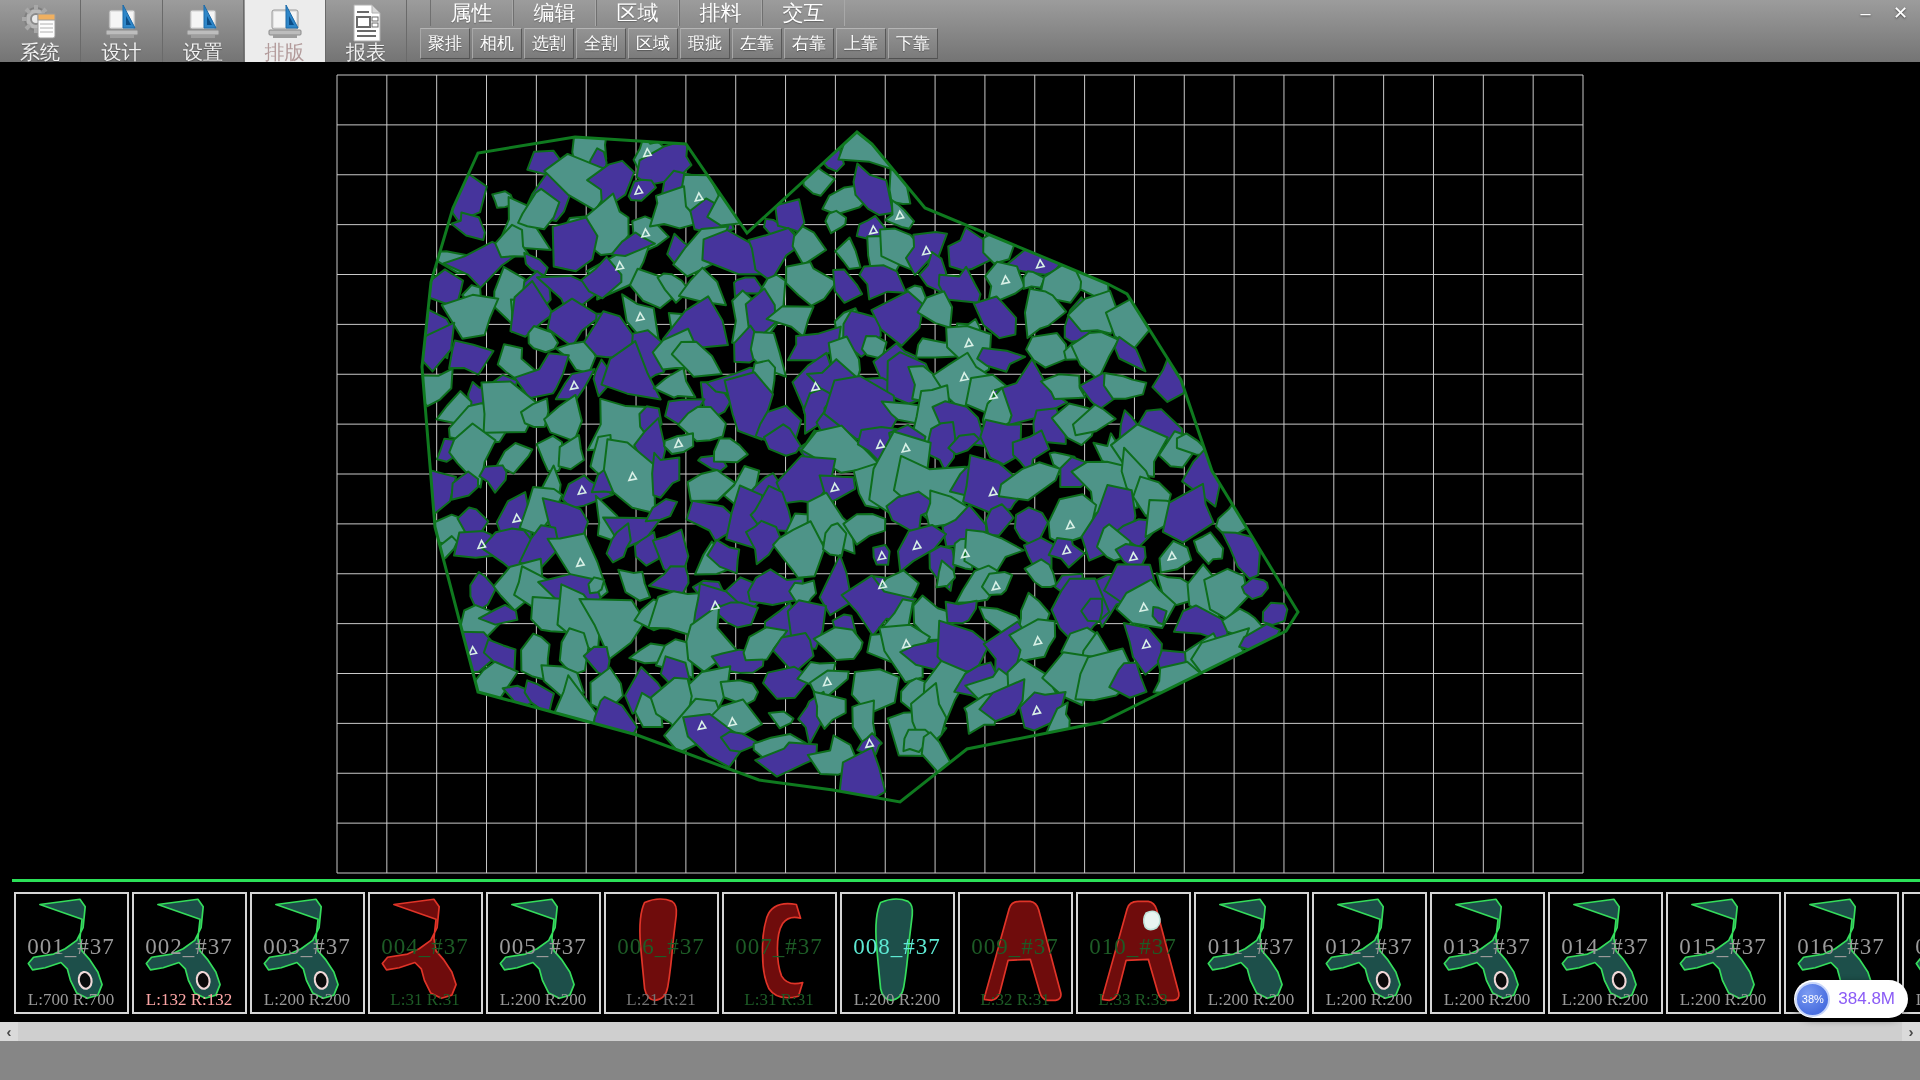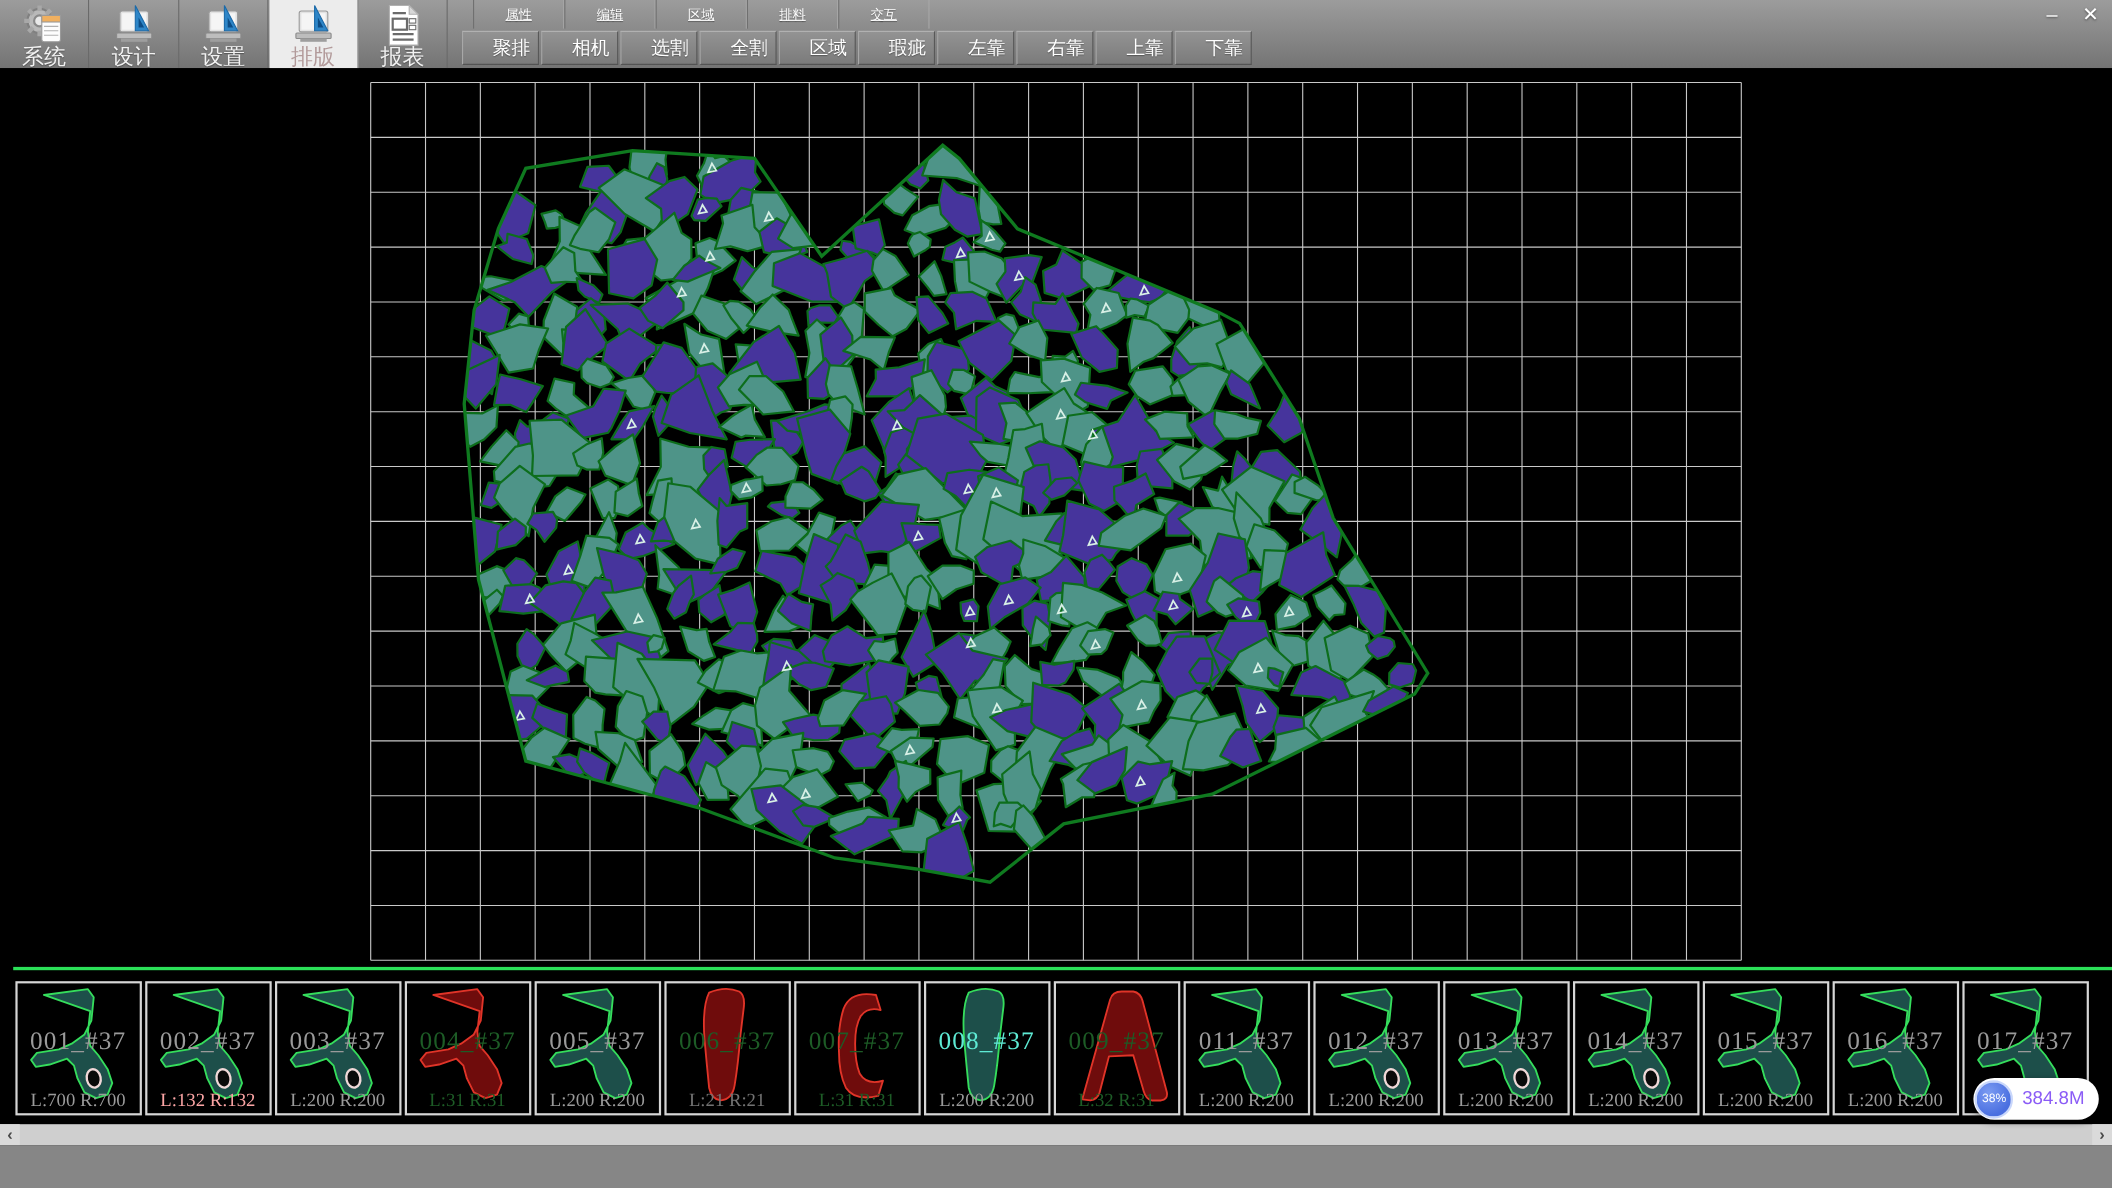--- a/index.html
+++ b/index.html
@@ -11,29 +11,29 @@
     background:linear-gradient(180deg,#9c9c9c 0%,#8a8a8a 45%,#747474 100%);}
   .main-btn{position:absolute;top:0;height:62px;width:80px;
     border-right:1px solid #6a6a6a;display:flex;flex-direction:column;
     align-items:center;justify-content:flex-start;cursor:default;}
   .main-btn .icon{height:40px;display:flex;align-items:center;justify-content:center;margin-top:3px;}
   .main-btn .lbl{font-size:20px;color:#f2f2f2;line-height:18px;text-shadow:0 1px 1px rgba(0,0,0,.35);}
   .main-btn.active{background:#ececec;}
   .main-btn.active .lbl{color:#b29a9a;text-shadow:none;}
   #menu-row{position:absolute;left:430px;top:0;height:26px;display:flex;}
   .menu-item{width:81px;height:26px;display:flex;align-items:center;justify-content:center;
-    color:#ffffff;font-size:12px;border-right:1px solid #a8a8a8;border-left:1px solid #707070;
-    text-shadow:0 1px 1px rgba(0,0,0,.3);text-decoration:underline;}
+    color:#ffffff;font-size:21px;border-right:1px solid #a8a8a8;border-left:1px solid #707070;
+    text-shadow:0 1px 1px rgba(0,0,0,.3);}
   #tool-row{position:absolute;left:420px;top:28px;height:30px;display:flex;}
   .tool-btn{width:48px;height:29px;margin-right:2px;display:flex;align-items:center;justify-content:center;
     color:#ffffff;font-size:17px;
     background:linear-gradient(180deg,#939393,#7b7b7b);
     border-top:1px solid #b5b5b5;border-left:1px solid #a8a8a8;
     border-right:1px solid #585858;border-bottom:1px solid #505050;
-    text-shadow:0 1px 1px rgba(0,0,0,.35);padding-left:20px;}
+    text-shadow:0 1px 1px rgba(0,0,0,.35);}
   #win-controls{position:absolute;right:2px;top:0;height:26px;display:flex;}
   .win-btn{width:35px;height:26px;display:flex;align-items:center;justify-content:center;
     color:#ffffff;font-size:18px;font-family:"Liberation Sans",sans-serif;
     text-shadow:0 1px 2px rgba(0,0,0,.5);}
   
   #canvas-wrap{position:absolute;left:0;top:62px;width:1920px;height:817px;background:#000;}
   
   #strip{position:absolute;left:12px;top:879px;width:1920px;height:143px;background:#000;
     border-top:3px solid #2be058;box-sizing:border-box;display:flex;align-items:center;overflow:hidden;}
   .thumb{position:relative;flex:0 0 auto;width:111px;height:118px;margin:1px 1.5px 0 1.5px;
@@ -721,20 +721,28 @@
       </div>
       <div class="thumb">
         <svg viewBox="0 0 100 112" preserveAspectRatio="xMidYMid meet">
           <path d="M20,100 L44,14 Q46,7 54,7 L64,7 Q70,8 72,15 L93,94 Q94,100 88,101 L80,101 Q75,100 73,93 L64,62 L43,63 L35,94 Q33,100 27,101 Z" fill="#6f0c0c" stroke="#e03428" stroke-width="1.6" stroke-linejoin="round"></path>
         </svg>
         <div class="tname" style="color: rgb(29, 92, 38);">009_#37</div>
         <div class="tlr" style="color: rgb(29, 92, 38);">L:32 R:31</div>
       </div>
       <div class="thumb">
         <svg viewBox="0 0 100 112" preserveAspectRatio="xMidYMid meet">
+          <path d="M20,100 L44,14 Q46,7 54,7 L64,7 Q70,8 72,15 L93,94 Q94,100 88,101 L80,101 Q75,100 73,93 L64,62 L43,63 L35,94 Q33,100 27,101 Z" fill="#6f0c0c" stroke="#e03428" stroke-width="1.6" stroke-linejoin="round"></path>
+          <path d="M62,18 Q70,14 74,20 Q77,27 72,32 Q65,36 61,31 Q58,24 62,18 Z" fill="#e8f4f0" stroke="#bfe4da" stroke-width="1.5"></path>
+        </svg>
+        <div class="tname" style="color: rgb(29, 92, 38);">010_#37</div>
+        <div class="tlr" style="color: rgb(29, 92, 38);">L:33 R:33</div>
+      </div>
+      <div class="thumb">
+        <svg viewBox="0 0 100 112" preserveAspectRatio="xMidYMid meet">
           <path d="M20,10 L58,5 L63,12 L61,32 L55,44 L44,52 L33,57 L14,60 L9,66 L13,72 L25,70 L40,65 L46,71 L49,82 L55,94 L65,99 L75,96 L79,86 L75,74 L67,62 L60,54 L58,42 L60,24 Z" fill="#1d4f4a" stroke="#35dd5c" stroke-width="1.6" stroke-linejoin="round"></path>
         </svg>
         <div class="tname" style="color: rgb(154, 154, 154);">011_#37</div>
         <div class="tlr" style="color: rgb(154, 154, 154);">L:200 R:200</div>
       </div>
       <div class="thumb">
         <svg viewBox="0 0 100 112" preserveAspectRatio="xMidYMid meet">
           <path d="M20,10 L58,5 L63,12 L61,32 L55,44 L44,52 L33,57 L14,60 L9,66 L13,72 L25,70 L40,65 L46,71 L49,82 L55,94 L65,99 L75,96 L79,86 L75,74 L67,62 L60,54 L58,42 L60,24 Z" fill="#1d4f4a" stroke="#35dd5c" stroke-width="1.6" stroke-linejoin="round"></path>
           <ellipse cx="63" cy="82" rx="6" ry="8" fill="#0a0a0a" stroke="#f0d8d8" stroke-width="2" transform="rotate(-12 63 82)"></ellipse>
         </svg>

